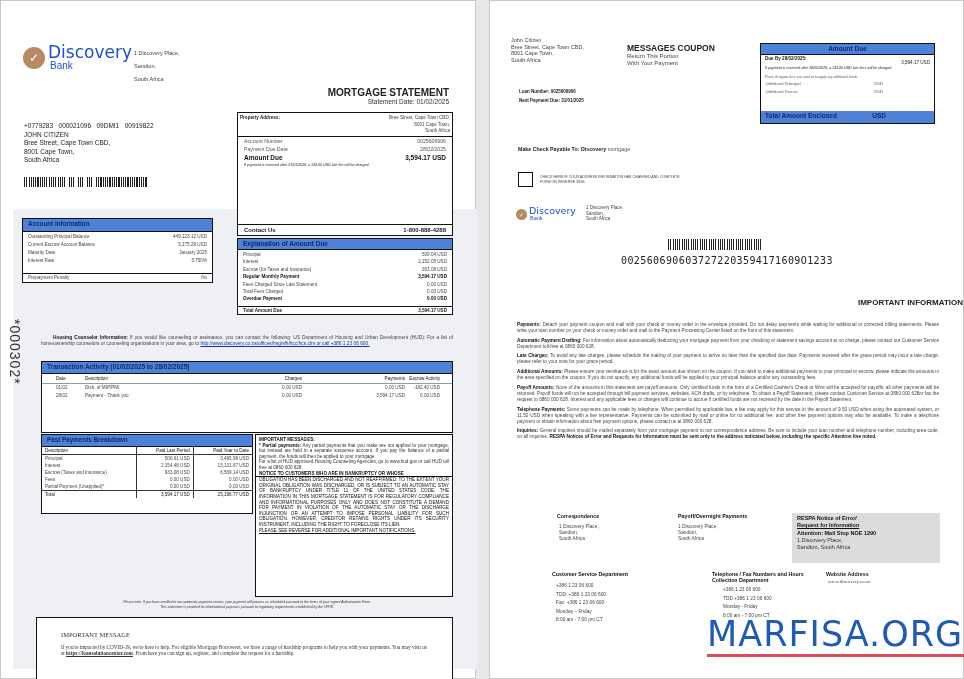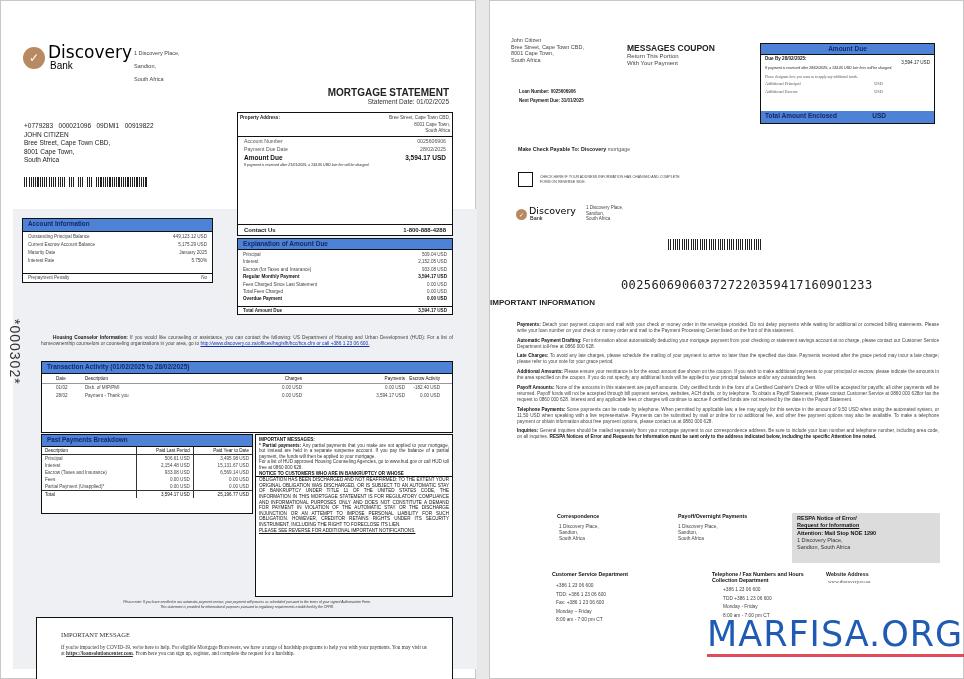--- a/index.html
+++ b/index.html
@@ -3,21 +3,21 @@
 <meta charset="utf-8">
 <style>
 *{box-sizing:border-box;margin:0;padding:0}
 body{width:964px;height:679px;background:#e8e8e8;font-family:"Liberation Sans",sans-serif;color:#222;position:relative;overflow:hidden}
 .page{position:absolute;top:0;background:#fff;border:1px solid #c8c8c8}
 #p1{left:0;width:476px;height:679px}
 #p2{left:489px;width:475px;height:679px}
 .gray{position:absolute;background:#eff0f3}
 .logo{position:absolute;display:flex;align-items:flex-start}
 .logo .mark{border-radius:50%;background:#b88a62;display:flex;align-items:center;justify-content:center;color:#fff}
-.logo .txt{color:#000000;line-height:.9}
+.logo .txt{color:#1d4ed8;line-height:.9}
 .logo .txt .d{font-family:"DejaVu Sans",sans-serif}
 .addr{position:absolute;color:#444;font-size:5.5px;line-height:13px}
 .abs{position:absolute}
 .box{position:absolute;border:1.3px solid #111;background:#fff}
 .bluehead{background:#4d82d6;color:#14286b;font-weight:bold;border-bottom:1.2px solid #111}
 .row{display:flex;justify-content:space-between}
 .tiny{font-size:4.6px}
 .sm{font-size:5.2px}
 table{border-collapse:collapse;width:100%}
 td,th{font-weight:normal;padding:0 3px}
@@ -305,23 +305,23 @@
       <div style="font-size:5.5px;margin-left:1px">Bank</div>
     </div>
   </div>
   <div class="abs" style="left:96px;top:204px;font-size:4.5px;line-height:5.5px;color:#444">
     <div>1 Discovery Place,</div>
       <div>Sandton,</div>
       <div>South Africa</div>
   </div>
 
   <div class="barcode" style="left:178px;top:238px;width:98px;height:11px"></div>
-  <div class="abs" style="left:131px;top:277px;font-family:'DejaVu Sans Mono',monospace;font-size:12px;letter-spacing:0.4px">0025606906037272203594171609O1233</div>
-
-  <div class="abs b" style="left:0;right:0;top:297px;text-align:left;font-size:8px">IMPORTANT INFORMATION</div>
+  <div class="abs" style="left:131px;top:254px;font-family:'DejaVu Sans Mono',monospace;font-size:10px;letter-spacing:0.4px">0025606906037272203594171609O1233</div>
+
+  <div class="abs b" style="left:0;right:0;top:297px;text-align:right;font-size:8px">IMPORTANT INFORMATION</div>
 
   <div class="abs" style="left:27px;top:321px;width:422px;font-size:4.7px;line-height:6.1px;color:#444;text-align:justify">
     <p style="margin-bottom:3.5px"><span class="b" style="color:#111">Payments:</span><span> Detach your payment coupon and mail with your check or money order in the envelope provided. Do not delay payments while waiting for additional or corrected billing statements. Please write your loan number on your check or money order and mail to the Payment Processing Center listed on the front of this statement.</span></p>
     <p style="margin-bottom:3.5px"><span class="b" style="color:#111">Automatic Payment Drafting:</span><span> For information about automatically deducting your mortgage payment from your checking or statement savings account at no charge, please contact our Customer Service Department toll-free at 0860 000 628.</span></p>
     <p style="margin-bottom:3.5px"><span class="b" style="color:#111">Late Charges:</span><span> To avoid any late charges, please schedule the mailing of your payment to arrive no later than the specified due date. Payments received after the grace period may incur a late charge; please refer to your note for your grace period.</span></p>
     <p style="margin-bottom:3.5px"><span class="b" style="color:#111">Additional Amounts:</span><span> Please ensure your remittance is for the exact amount due shown on the coupon. If you wish to make additional payments to your principal or escrow, please indicate the amounts in the area specified on the coupon. If you do not specify, any additional funds will be applied to your principal balance and/or any outstanding fees.</span></p>
     <p style="margin-bottom:3.5px"><span class="b" style="color:#111">Payoff Amounts:</span><span> None of the amounts in this statement are payoff amounts. Only certified funds in the form of a Certified Cashier's Check or Wire will be accepted for payoffs; all other payments will be returned.  Payoff funds will not be accepted through bill payment services, websites, ACH drafts, or by telephone.  To obtain a Payoff Statement, please contact Customer Service at 0860 000 628or fax the request to 0860 000 628. Interest and any applicable fees or charges will continue to accrue if certified funds are not received by the date in the Payoff Statement.</span></p>
     <p style="margin-bottom:3.5px"><span class="b" style="color:#111">Telephone Payments:</span><span> Some payments can be made by telephone. When permitted by applicable law, a fee may apply for this service in the amount of 9.50 USD when using the automated system, or  11.50 USD when speaking with a live representative. Payments can be submitted by mail or online for no additional fee, and other free payment options may also be available. To make a telephone payment or obtain information about free payment options, please contact us at 0860 000 628.</span></p>
     <p><span class="b" style="color:#111">Inquiries:</span><span> General inquiries should be mailed separately from your mortgage payment to our correspondence address. Be sure to include your loan number and telephone number, including area code, on all inquiries. </span><span class="b" style="color:#111">RESPA Notices of Error and Requests for Information must be sent only to the address indicated below, including the specific Attention line noted.</span></p>
   </div>

